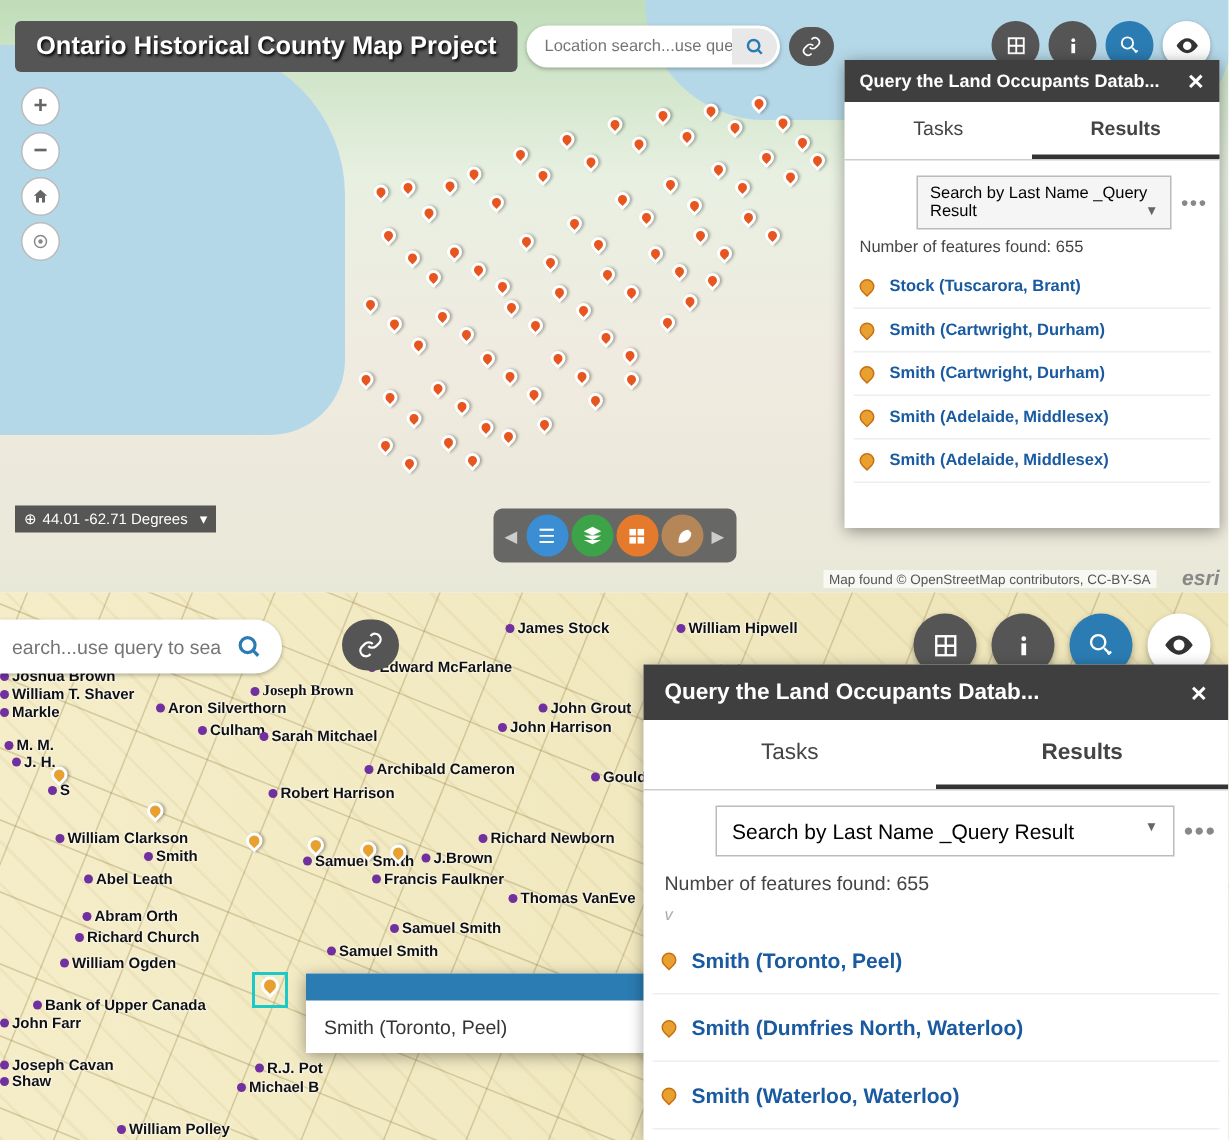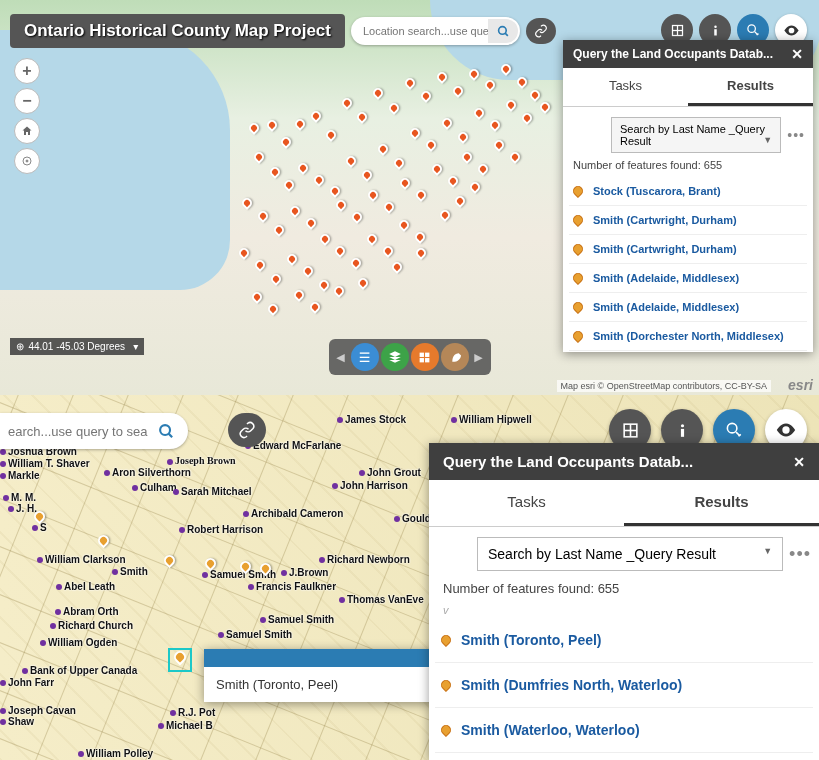--- a/index.html
+++ b/index.html
@@ -248,21 +248,21 @@
       </div>
     <div class="circ-btn white">
         <svg width="17" height="17" viewBox="0 0 24 24" fill="#333">
           <path d="M12 5C6 5 2 12 2 12s4 7 10 7 10-7 10-7-4-7-10-7zm0 11a4 4 0 1 1 0-8 4 4 0 0 1 0 8z"></path>
         </svg>
       </div>
   </div>
 
   <div class="coords-box">
     <span>⊕</span>
-    <span>44.01 -45.03 Degrees</span>
+    <span>44.01 -62.71 Degrees</span>
     <span style="margin-left:4px;">▾</span>
   </div>
 
   <div class="bottom-toolbar">
     <div class="nav-arrow">◀</div>
     <div class="tool-btn blue">
         <span>☰</span>
       </div>
     <div class="tool-btn green">
         <svg width="14" height="14" viewBox="0 0 24 24" fill="#fff">
@@ -280,21 +280,21 @@
         </svg>
       </div>
     <div class="tool-btn brown">
         <svg width="13" height="13" viewBox="0 0 24 24" fill="#fff">
           <path d="M20 4c-3 0-8 2-10 6-2 4-2 8-2 10 2 0 6 0 10-2 4-2 6-7 6-10-2-2-3-3-4-4z"></path>
         </svg>
       </div>
     <div class="nav-arrow">▶</div>
   </div>
 
-  <div class="attribution">Map esri © OpenStreetMap contributors, CC-BY-SA</div>
+  <div class="attribution">Map found © OpenStreetMap contributors, CC-BY-SA</div>
   <div class="esri-logo">esri</div>
 
   <div class="query-panel sm">
     <div class="panel-header">
       <span>Query the Land Occupants Datab...</span>
       <span class="close">✕</span>
     </div>
     <div class="tabs">
       <div class="tab">Tasks</div>
       <div class="tab active">Results</div>
@@ -320,24 +320,20 @@
           <div class="result-pin"></div>
           <div class="result-name">Smith (Cartwright, Durham)</div>
         </div>
         <div class="result-item">
           <div class="result-pin"></div>
           <div class="result-name">Smith (Adelaide, Middlesex)</div>
         </div>
         <div class="result-item">
           <div class="result-pin"></div>
           <div class="result-name">Smith (Adelaide, Middlesex)</div>
-        </div>
-        <div class="result-item">
-          <div class="result-pin"></div>
-          <div class="result-name">Smith (Dorchester North, Middlesex)</div>
         </div>
       </div>
   </div>
 </div>
 
 <div class="map-bottom">
   <div class="hist-bg"></div>
   <div id="lot-lines">
       <div class="lot-line" style="left: -55px; top: -80px; width: 1px; height: 520px; transform: rotate(22deg);"></div>
       <div class="lot-line" style="left: 0px; top: -80px; width: 1px; height: 520px; transform: rotate(22deg);"></div>
@@ -369,21 +365,21 @@
       <div class="lot-line" style="left: -60px; top: 432px; width: 560px; height: 1px; transform: rotate(22deg);"></div>
     </div>
   <div id="map-labels">
       <div class="map-label" style="left: 0px; top: 51px;"><span class="dot"></span>Joshua Brown</div>
       <div class="map-label" style="left: 0px; top: 63px;"><span class="dot"></span>William T. Shaver</div>
       <div class="map-label" style="left: 0px; top: 75px;"><span class="dot"></span>Markle</div>
       <div class="map-label" style="left: 3px; top: 97px;"><span class="dot"></span>M. M.</div>
       <div class="map-label" style="left: 8px; top: 108px;"><span class="dot"></span>J. H.</div>
       <div class="map-label" style="left: 32px; top: 127px;"><span class="dot"></span>S</div>
       <div class="map-label" style="left: 37px; top: 159px;"><span class="dot"></span>William Clarkson</div>
-      <div class="map-label" style="left: 96px; top: 171px; margin-left: 16px;"><span class="dot"></span>Smith</div>
+      <div class="map-label" style="left: 96px; top: 171px;"><span class="dot"></span>Smith</div>
       <div class="map-label" style="left: 56px; top: 186px;"><span class="dot"></span>Abel Leath</div>
       <div class="map-label" style="left: 55px; top: 211px;"><span class="dot"></span>Abram Orth</div>
       <div class="map-label" style="left: 50px; top: 225px;"><span class="dot"></span>Richard Church</div>
       <div class="map-label" style="left: 40px; top: 242px;"><span class="dot"></span>William Ogden</div>
       <div class="map-label" style="left: 22px; top: 270px;"><span class="dot"></span>Bank of Upper Canada</div>
       <div class="map-label" style="left: 0px; top: 282px; text-align: right;"><span class="dot"></span>John Farr</div>
       <div class="map-label" style="left: 0px; top: 310px;"><span class="dot"></span>Joseph Cavan</div>
       <div class="map-label" style="left: 0px; top: 321px;"><span class="dot"></span>Shaw</div>
       <div class="map-label" style="left: 170px; top: 312px;"><span class="dot"></span>R.J. Pot</div>
       <div class="map-label" style="left: 158px; top: 325px;"><span class="dot"></span>Michael B</div>

